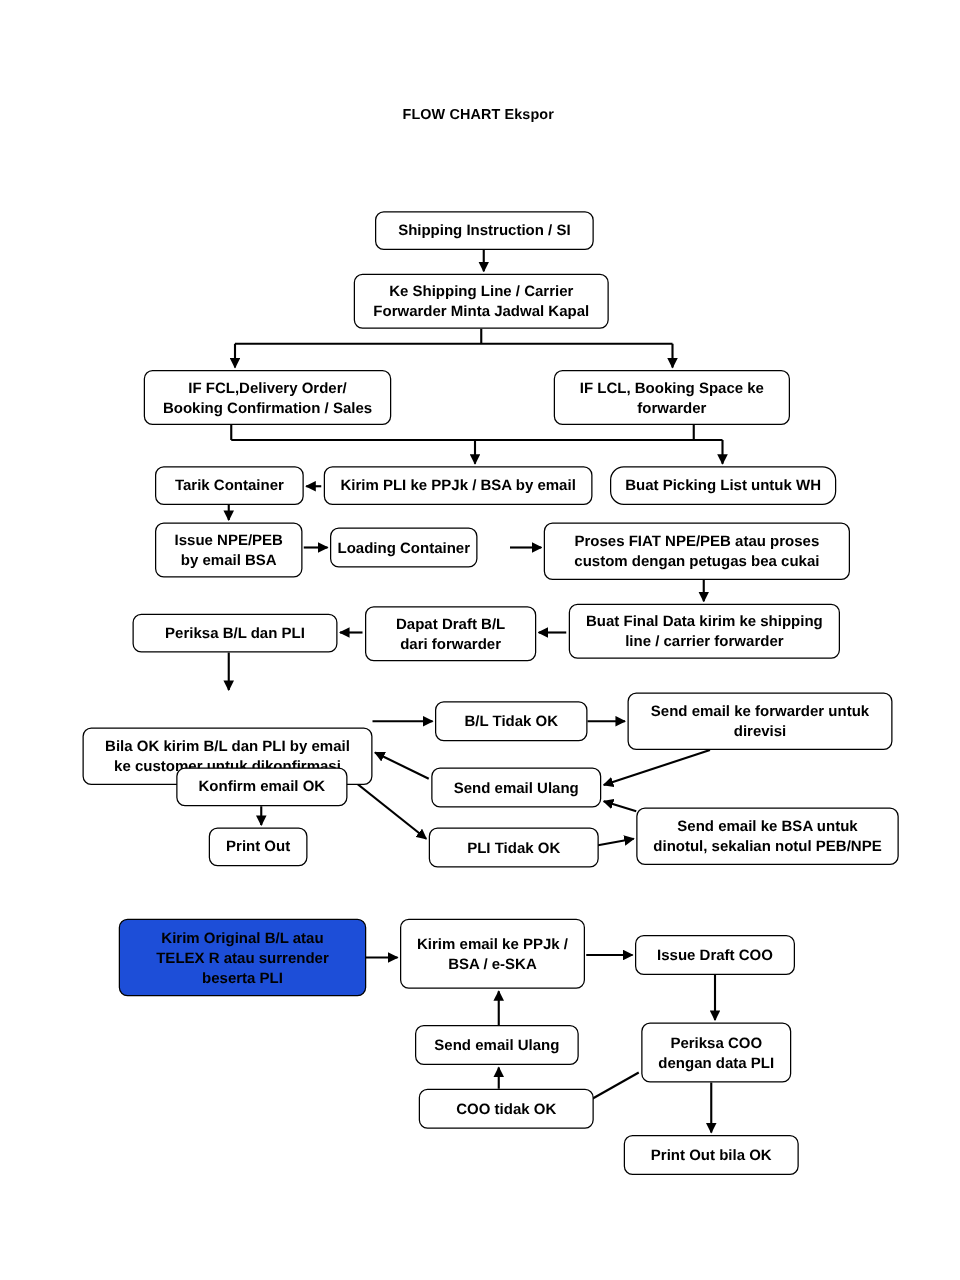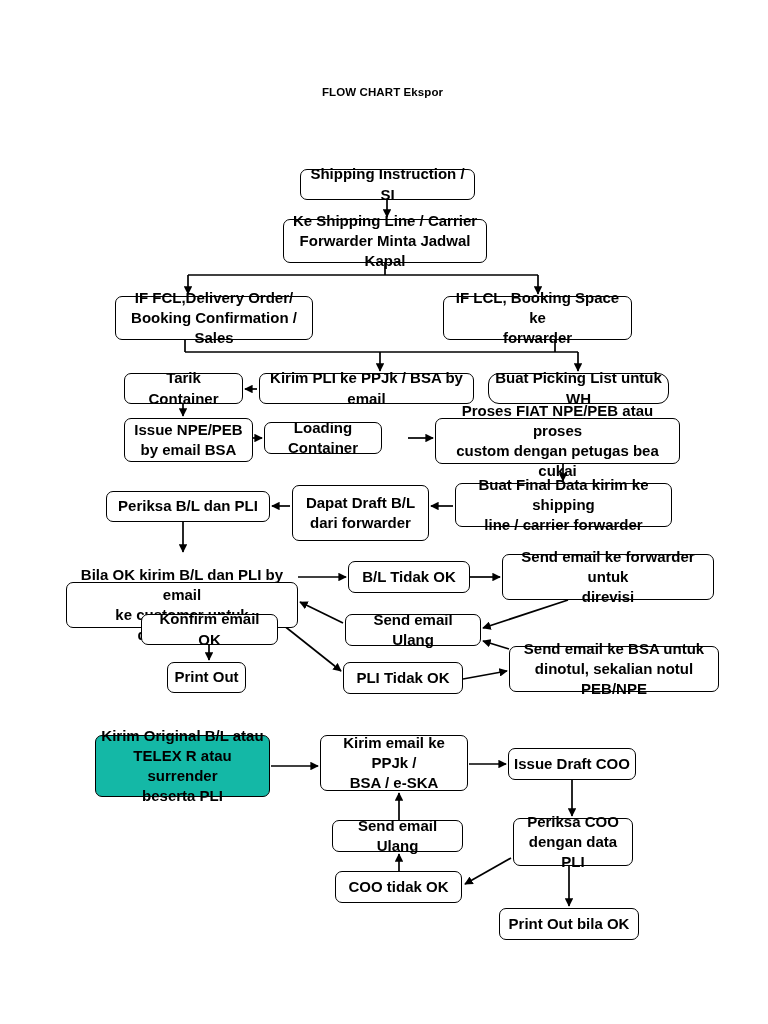--- a/index.html
+++ b/index.html
@@ -25,21 +25,21 @@
     letter-spacing: 0.1px;
     white-space: nowrap;
   }
   .node {
     position: absolute;
     box-sizing: border-box;
     border: 1.6px solid #000000;
     border-radius: 7px;
     background: #ffffff;
     color: #000000;
-    font-size: 15px;
+    font-size: 12px;
     font-weight: bold;
     line-height: 1.35;
     text-align: center;
     display: flex;
     align-items: center;
     justify-content: center;
     padding: 2px 5px;
     z-index: 3;
   }
   #edge-layer {
@@ -145,33 +145,33 @@
       </div>
       <div class="node" style="left: 124px; top: 373px; width: 119px; height: 31px; border-color: rgb(0, 0, 0); background: rgb(255, 255, 255); color: rgb(0, 0, 0);">
         <span>Tarik Container</span>
       </div>
       <div class="node" style="left: 259px; top: 373px; width: 215px; height: 31px; border-color: rgb(0, 0, 0); background: rgb(255, 255, 255); color: rgb(0, 0, 0);">
         <span>Kirim PLI ke PPJk / BSA by email</span>
       </div>
       <div class="node" style="left: 488px; top: 373px; width: 181px; height: 31px; border-color: rgb(0, 0, 0); background: rgb(255, 255, 255); color: rgb(0, 0, 0); border-radius: 11px;">
         <span>Buat Picking List untuk WH</span>
       </div>
-      <div class="node" style="left: 124px; top: 418px; width: 129px; height: 44px; border-color: rgb(0, 0, 0); background: rgb(255, 255, 255); color: rgb(0, 0, 0);">
+      <div class="node" style="left: 124px; top: 418px; width: 118px; height: 44px; border-color: rgb(0, 0, 0); background: rgb(255, 255, 255); color: rgb(0, 0, 0);">
         <span>Issue NPE/PEB<br>by email BSA</span>
       </div>
       <div class="node" style="left: 264px; top: 422px; width: 118px; height: 32px; border-color: rgb(0, 0, 0); background: rgb(255, 255, 255); color: rgb(0, 0, 0);">
         <span>Loading Container</span>
       </div>
       <div class="node" style="left: 435px; top: 418px; width: 245px; height: 46px; border-color: rgb(0, 0, 0); background: rgb(255, 255, 255); color: rgb(0, 0, 0);">
         <span>Proses FIAT NPE/PEB atau proses<br>custom dengan petugas bea cukai</span>
       </div>
       <div class="node" style="left: 106px; top: 491px; width: 164px; height: 31px; border-color: rgb(0, 0, 0); background: rgb(255, 255, 255); color: rgb(0, 0, 0);">
         <span>Periksa B/L dan PLI</span>
       </div>
-      <div class="node" style="left: 292px; top: 485px; width: 137px; height: 56px; border-color: rgb(0, 0, 0); background: rgb(255, 255, 255); color: rgb(0, 0, 0);">
+      <div class="node" style="left: 292px; top: 485px; width: 137px; height: 44px; border-color: rgb(0, 0, 0); background: rgb(255, 255, 255); color: rgb(0, 0, 0);">
         <span>Dapat Draft B/L<br>dari forwarder</span>
       </div>
       <div class="node" style="left: 455px; top: 483px; width: 217px; height: 44px; border-color: rgb(0, 0, 0); background: rgb(255, 255, 255); color: rgb(0, 0, 0);">
         <span>Buat Final Data kirim ke shipping<br>line / carrier forwarder</span>
       </div>
       <div class="node" style="left: 66px; top: 554px; width: 232px; height: 46px; border-color: rgb(0, 0, 0); background: rgb(255, 255, 255); color: rgb(0, 0, 0); margin-top: 28px;">
         <span>Bila OK kirim B/L dan PLI by email<br>ke customer  untuk dikonfirmasi</span>
       </div>
       <div class="node" style="left: 348px; top: 561px; width: 122px; height: 32px; border-color: rgb(0, 0, 0); background: rgb(255, 255, 255); color: rgb(0, 0, 0);">
         <span>B/L Tidak OK</span>
@@ -181,42 +181,42 @@
       </div>
       <div class="node" style="left: 141px; top: 614px; width: 137px; height: 31px; border-color: rgb(0, 0, 0); background: rgb(255, 255, 255); color: rgb(0, 0, 0);">
         <span>Konfirm email OK</span>
       </div>
       <div class="node" style="left: 345px; top: 614px; width: 136px; height: 32px; border-color: rgb(0, 0, 0); background: rgb(255, 255, 255); color: rgb(0, 0, 0);">
         <span>Send email Ulang</span>
       </div>
       <div class="node" style="left: 167px; top: 662px; width: 79px; height: 31px; border-color: rgb(0, 0, 0); background: rgb(255, 255, 255); color: rgb(0, 0, 0);">
         <span>Print Out</span>
       </div>
-      <div class="node" style="left: 343px; top: 662px; width: 120px; height: 32px; border-color: rgb(0, 0, 0); background: rgb(255, 255, 255); color: rgb(0, 0, 0);">
+      <div class="node" style="left: 343px; top: 662px; width: 136px; height: 32px; border-color: rgb(0, 0, 0); background: rgb(255, 255, 255); color: rgb(0, 0, 0);">
         <span>PLI Tidak OK</span>
       </div>
       <div class="node" style="left: 509px; top: 646px; width: 210px; height: 46px; border-color: rgb(0, 0, 0); background: rgb(255, 255, 255); color: rgb(0, 0, 0);">
         <span>Send email ke BSA untuk<br>dinotul, sekalian notul PEB/NPE</span>
       </div>
-      <div class="node" style="left: 95px; top: 735px; width: 175px; height: 62px; border-color: rgb(0, 0, 0); background: #14b8a6; color: rgb(0, 0, 0);">
+      <div class="node" style="left: 95px; top: 735px; width: 198px; height: 62px; border-color: rgb(0, 0, 0); background: #1d4ed8; color: rgb(0, 0, 0);">
         <span>Kirim Original B/L  atau<br>TELEX R atau surrender<br>beserta PLI</span>
       </div>
       <div class="node" style="left: 320px; top: 735px; width: 148px; height: 56px; border-color: rgb(0, 0, 0); background: rgb(255, 255, 255); color: rgb(0, 0, 0);">
         <span>Kirim email ke PPJk /<br>BSA / e-SKA</span>
       </div>
       <div class="node" style="left: 508px; top: 748px; width: 128px; height: 32px; border-color: rgb(0, 0, 0); background: rgb(255, 255, 255); color: rgb(0, 0, 0);">
         <span>Issue Draft COO</span>
       </div>
       <div class="node" style="left: 513px; top: 818px; width: 120px; height: 48px; border-color: rgb(0, 0, 0); background: rgb(255, 255, 255); color: rgb(0, 0, 0);">
         <span>Periksa COO<br>dengan data PLI</span>
       </div>
       <div class="node" style="left: 332px; top: 820px; width: 131px; height: 32px; border-color: rgb(0, 0, 0); background: rgb(255, 255, 255); color: rgb(0, 0, 0);">
         <span>Send email Ulang</span>
       </div>
-      <div class="node" style="left: 335px; top: 871px; width: 127px; height: 32px; border-color: rgb(0, 0, 0); background: rgb(255, 255, 255); color: rgb(0, 0, 0);">
+      <div class="node" style="left: 335px; top: 871px; width: 140px; height: 32px; border-color: rgb(0, 0, 0); background: rgb(255, 255, 255); color: rgb(0, 0, 0);">
         <span>COO tidak OK</span>
       </div>
       <div class="node" style="left: 499px; top: 908px; width: 140px; height: 32px; border-color: rgb(0, 0, 0); background: rgb(255, 255, 255); color: rgb(0, 0, 0);">
         <span>Print Out bila OK</span>
       </div>
     </div>
 
 </div>
 
 </body></html>

